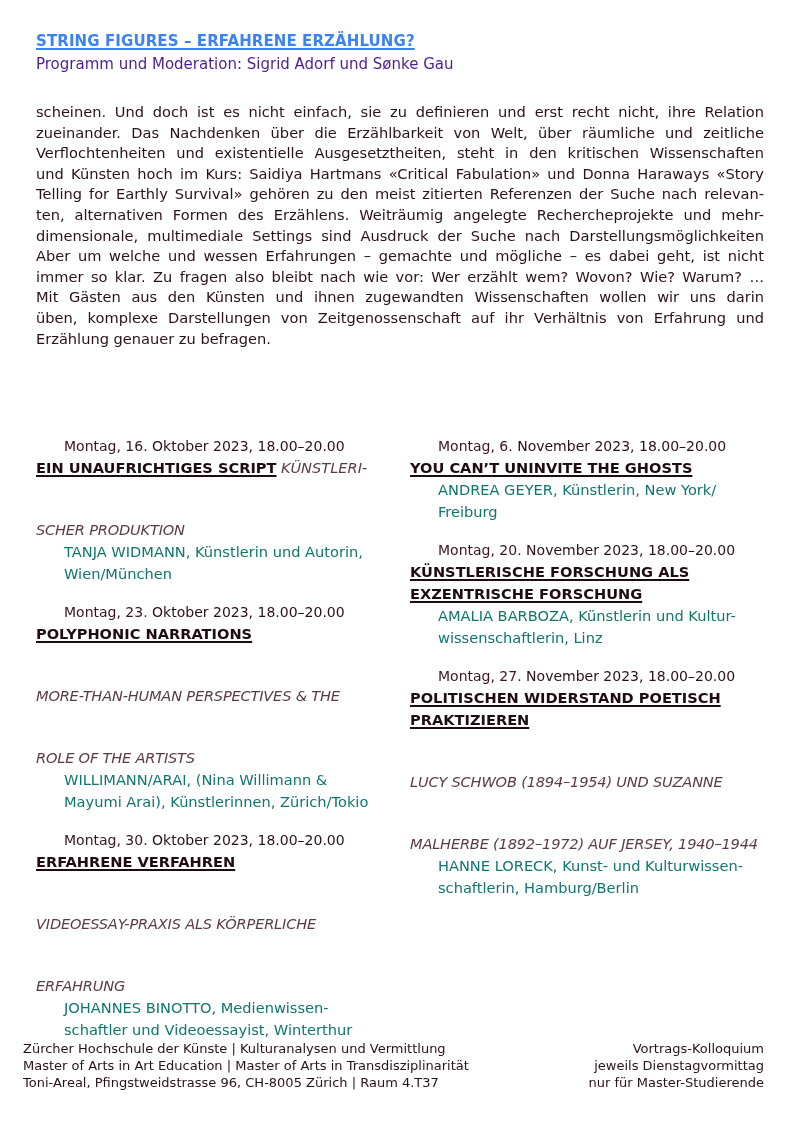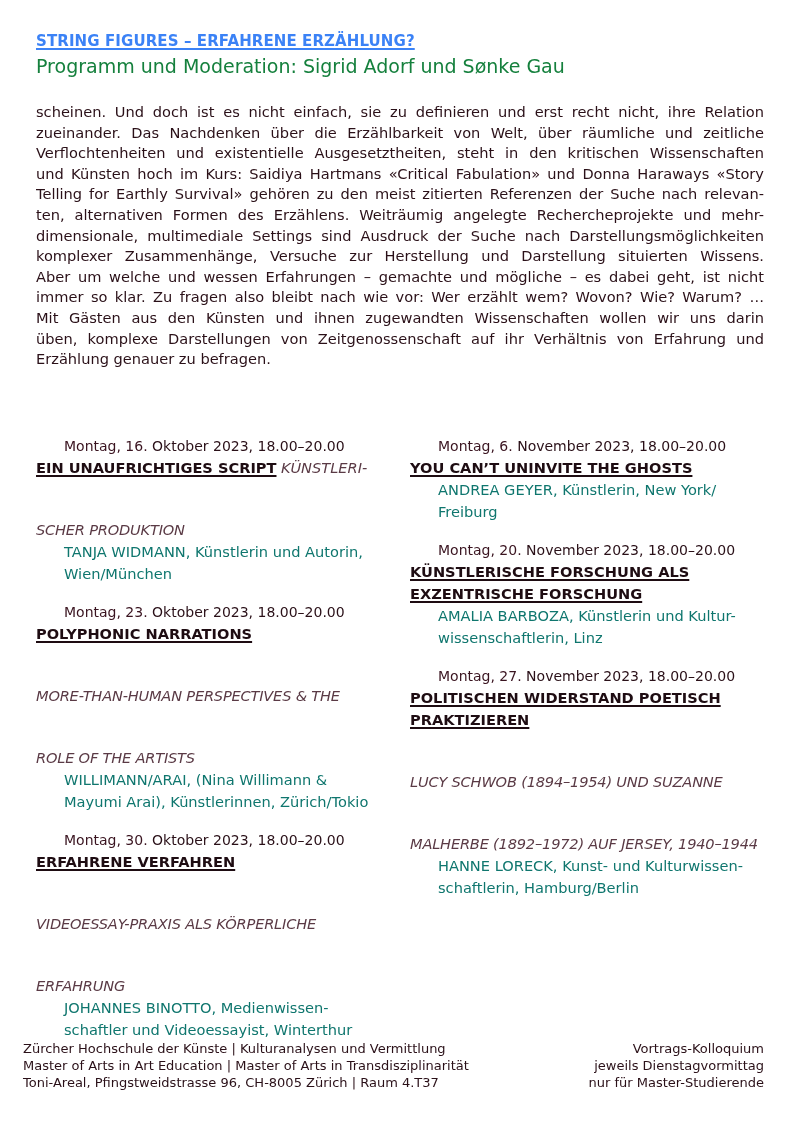--- a/index.html
+++ b/index.html
@@ -11,21 +11,21 @@
   .page { position: absolute; left: 0; top: 0; width: 800px; height: 1127px; }
 
   .doc-title {
     position: absolute; left: 36px; top: 32px;
     font-size: 15px; font-weight: bold; letter-spacing: 0.1px;
     text-decoration: underline; text-decoration-thickness: 1.5px; text-underline-offset: 2px;
     color: #3b82f6; white-space: nowrap;
   }
   .doc-subtitle {
     position: absolute; left: 36px; top: 55px;
-    font-size: 19px; color: #15803d; white-space: nowrap;
+    font-size: 15px; color: #4c1d95; white-space: nowrap;
   }
 
   .intro {
     position: absolute; left: 36px; top: 102px; width: 728px;
     font-size: 14.6px; line-height: 20.6px; text-align: justify;
     color: #2a1018; margin: 0;
   }
   .intro span { display: block; text-align: justify; text-align-last: justify; white-space: nowrap; overflow: hidden; }
   .intro span.last { text-align-last: left; }
 
@@ -73,21 +73,20 @@
   <div class="doc-subtitle">Programm und Moderation: Sigrid Adorf und Sønke Gau</div>
 
   <div class="intro" id="intro">
       <span>scheinen. Und doch ist es nicht einfach, sie zu definieren und erst recht nicht, ihre Relation</span>
       <span>zueinander. Das Nachdenken über die Erzählbarkeit von Welt, über räumliche und zeitliche</span>
       <span>Verflochtenheiten und existentielle Ausgesetztheiten, steht in den kritischen Wissenschaften</span>
       <span>und Künsten hoch im Kurs: Saidiya Hartmans «Critical Fabulation» und Donna Haraways «Story</span>
       <span>Telling for Earthly Survival» gehören zu den meist zitierten Referenzen der Suche nach relevan-</span>
       <span>ten, alternativen Formen des Erzählens. Weiträumig angelegte Rechercheprojekte und mehr-</span>
       <span>dimensionale, multimediale Settings sind Ausdruck der Suche nach Darstellungsmöglichkeiten</span>
-      <span>komplexer Zusammenhänge, Versuche zur Herstellung und Darstellung situierten Wissens.</span>
       <span>Aber um welche und wessen Erfahrungen – gemachte und mögliche – es dabei geht, ist nicht</span>
       <span>immer so klar. Zu fragen also bleibt nach wie vor: Wer erzählt wem? Wovon? Wie? Warum? …</span>
       <span>Mit Gästen aus den Künsten und ihnen zugewandten Wissenschaften wollen wir uns darin</span>
       <span>üben, komplexe Darstellungen von Zeitgenossenschaft auf ihr Verhältnis von Erfahrung und</span>
       <span class="last">Erzählung genauer zu befragen.</span>
     </div>
 
   <div class="col col-left" id="col-left">
       <div class="event">
         <div class="event-date"><span class="day">Montag, 16.</span><span> Oktober 2023, 18.00–20.00</span></div>

